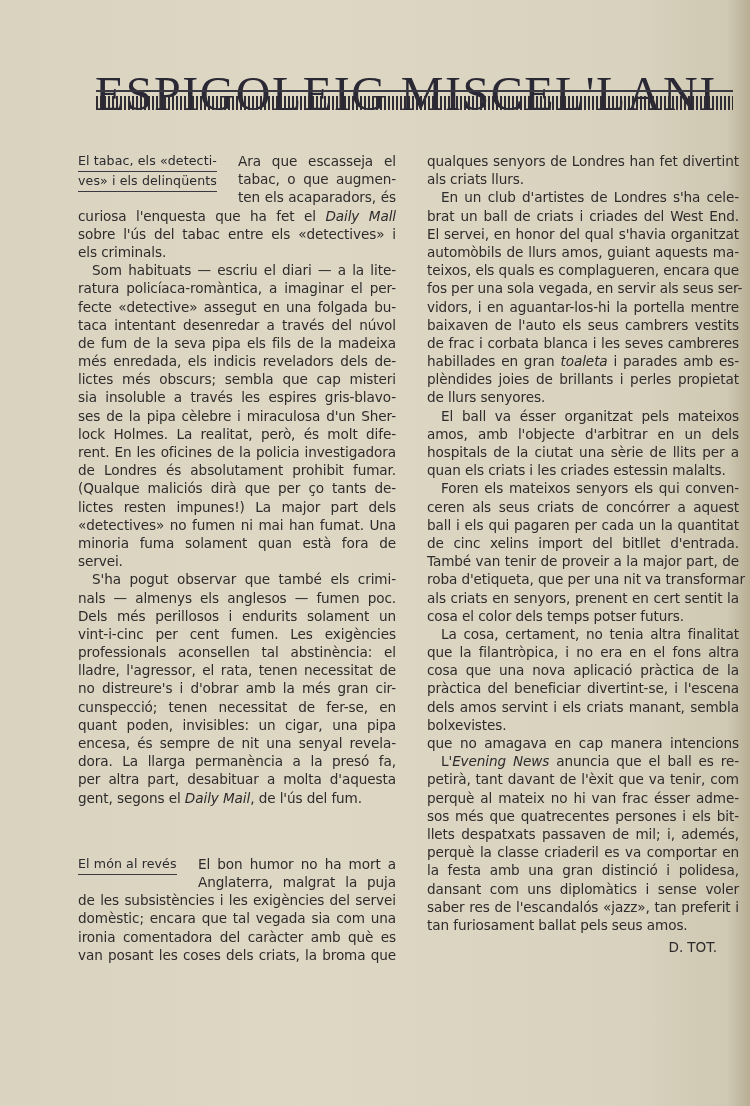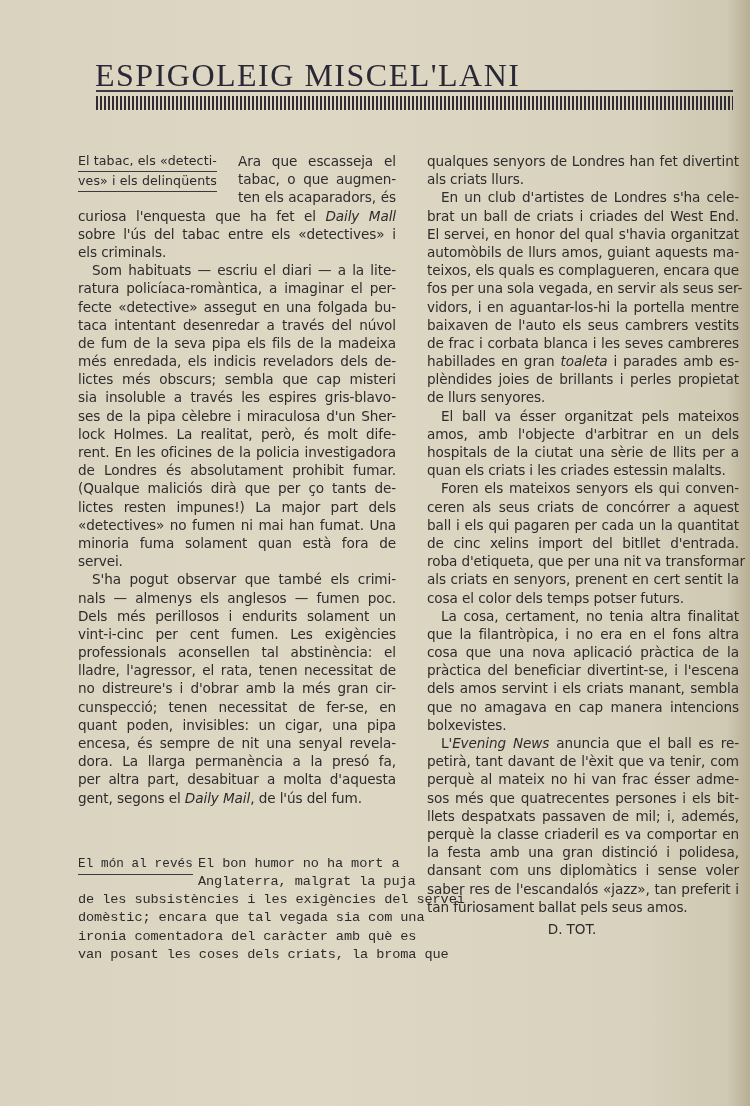--- a/index.html
+++ b/index.html
@@ -6,21 +6,21 @@
   body {
     width:750px; height:1106px; overflow:hidden;
     background: linear-gradient(90deg, #d9d3bf 0%, #ddd7c3 40%, #d8d2be 85%, #cfc8b2 97%, #b7ae94 100%);
     position:relative;
     font-family:"DejaVu Sans", "Liberation Sans", sans-serif;
     color:#2e2b2c;
   }
   .title {
     position:absolute; left:95px; top:38px; width:640px;
     font-family:"Liberation Serif", "DejaVu Serif", serif;
-    font-size:32px; letter-spacing:1.5px; color:#2a2834;
+    font-size:48px; letter-spacing:1.5px; color:#2a2834;
     white-space:nowrap; line-height:1; font-weight:normal;
   }
   .rule-top {
     position:absolute; left:96px; top:90px; width:637px; height:2px; background:#3a3840;
   }
   .hatch {
     position:absolute; left:96px; top:96px; width:637px; height:14px;
     background: repeating-linear-gradient(90deg, #2f2d33 0px, #2f2d33 2px, transparent 2px, transparent 4px);
   }
   .col {
@@ -34,21 +34,21 @@
     white-space:nowrap; height:18.2px; overflow:visible;
   }
   .line.last { text-align-last:left; }
   .line.indent { padding-left:14px; }
   .line.sideind { margin-left:160px; }
   .i { font-style:italic; }
   .head {
     position:absolute; font-size:12.6px; line-height:18.2px; color:#2b2a2e; letter-spacing:0.1px;
   }
   .head .hl { display:block; border-bottom:1.2px solid #3a3840; padding-bottom:1px; margin-bottom:0; white-space:nowrap; }
-  .signature { text-align:center; padding-right:22px; margin-top:4px; }
+  .signature { text-align:right; padding-right:22px; margin-top:4px; }
   .gap { height:48px; }
 </style>
 </head>
 <body>
 
 <h1 class="title">ESPIGOLEIG MISCEL'LANI</h1>
 <div class="rule-top"></div>
 <div class="hatch"></div>
 
 <div class="col left">
@@ -98,21 +98,21 @@
         <span class="line"><span>quant poden, invisibles: un cigar, una pipa</span></span>
         <span class="line"><span>encesa, és sempre de nit una senyal revela-</span></span>
         <span class="line"><span>dora.  La llarga permanència a la presó fa,</span></span>
         <span class="line"><span>per altra part, desabituar a molta d'aquesta</span></span>
         <span class="line last"><span>gent, segons el </span><span class="i">Daily Mail</span><span>, de l'ús del fum.</span></span>
       </div>
     </div>
 
   <div class="gap"></div>
 
-  <div style="position:relative;font-family:Liberation Mono, monospace;">
+  <div style="position:relative;">
     <div class="head" style="left:0; top:0;">
       <span class="hl">El món al revés</span>
     </div>
     <span class="line sideind" style="margin-left:120px">El bon humor no ha mort a</span>
     <span class="line sideind" style="margin-left:120px">Anglaterra, malgrat la puja</span>
     <div id="a2-left">
         <span class="line"><span>de les subsistències i les exigències del servei</span></span>
         <span class="line"><span>domèstic; encara que tal vegada sia com una</span></span>
         <span class="line"><span>ironia comentadora del caràcter amb què es</span></span>
         <span class="line"><span>van posant les coses dels criats, la broma que</span></span>
@@ -144,32 +144,33 @@
         <span class="line indent"><span>El ball va ésser organitzat pels mateixos</span></span>
         <span class="line"><span>amos, amb l'objecte d'arbitrar en un dels</span></span>
         <span class="line"><span>hospitals de la ciutat una sèrie de llits per a</span></span>
         <span class="line last"><span>quan els criats i les criades estessin malalts.</span></span>
       </div>
       <div>
         <span class="line indent"><span>Foren els mateixos senyors els qui conven-</span></span>
         <span class="line"><span>ceren als seus criats de concórrer a aquest</span></span>
         <span class="line"><span>ball i els qui pagaren per cada un la quantitat</span></span>
         <span class="line"><span>de cinc xelins import del bitllet d'entrada.</span></span>
+        <span class="line"><span>També van tenir de proveir a la major part, de</span></span>
         <span class="line"><span>roba d'etiqueta, que per una nit va transformar</span></span>
         <span class="line"><span>als criats en senyors, prenent en cert sentit la</span></span>
         <span class="line last"><span>cosa el color dels temps potser futurs.</span></span>
       </div>
       <div>
         <span class="line indent"><span>La cosa, certament, no tenia altra finalitat</span></span>
         <span class="line"><span>que la filantròpica, i no era en el fons altra</span></span>
         <span class="line"><span>cosa que una nova aplicació pràctica de la</span></span>
         <span class="line"><span>pràctica del beneficiar divertint-se, i l'escena</span></span>
         <span class="line"><span>dels amos servint i els criats manant, sembla</span></span>
+        <span class="line last"><span>bolxevistes.</span></span>
         <span class="line"><span>que no amagava en cap manera intencions</span></span>
-        <span class="line last"><span>bolxevistes.</span></span>
       </div>
       <div>
         <span class="line indent"><span>L'</span><span class="i">Evening News</span><span> anuncia que el ball es re-</span></span>
         <span class="line"><span>petirà, tant davant de l'èxit que va tenir, com</span></span>
         <span class="line"><span>perquè al mateix no hi van frac ésser adme-</span></span>
         <span class="line"><span>sos més que quatrecentes persones i els bit-</span></span>
         <span class="line"><span>llets despatxats passaven de mil; i, ademés,</span></span>
         <span class="line"><span>perquè la classe criaderil es va comportar en</span></span>
         <span class="line"><span>la festa amb una gran distinció i polidesa,</span></span>
         <span class="line"><span>dansant com uns diplomàtics i sense voler</span></span>

